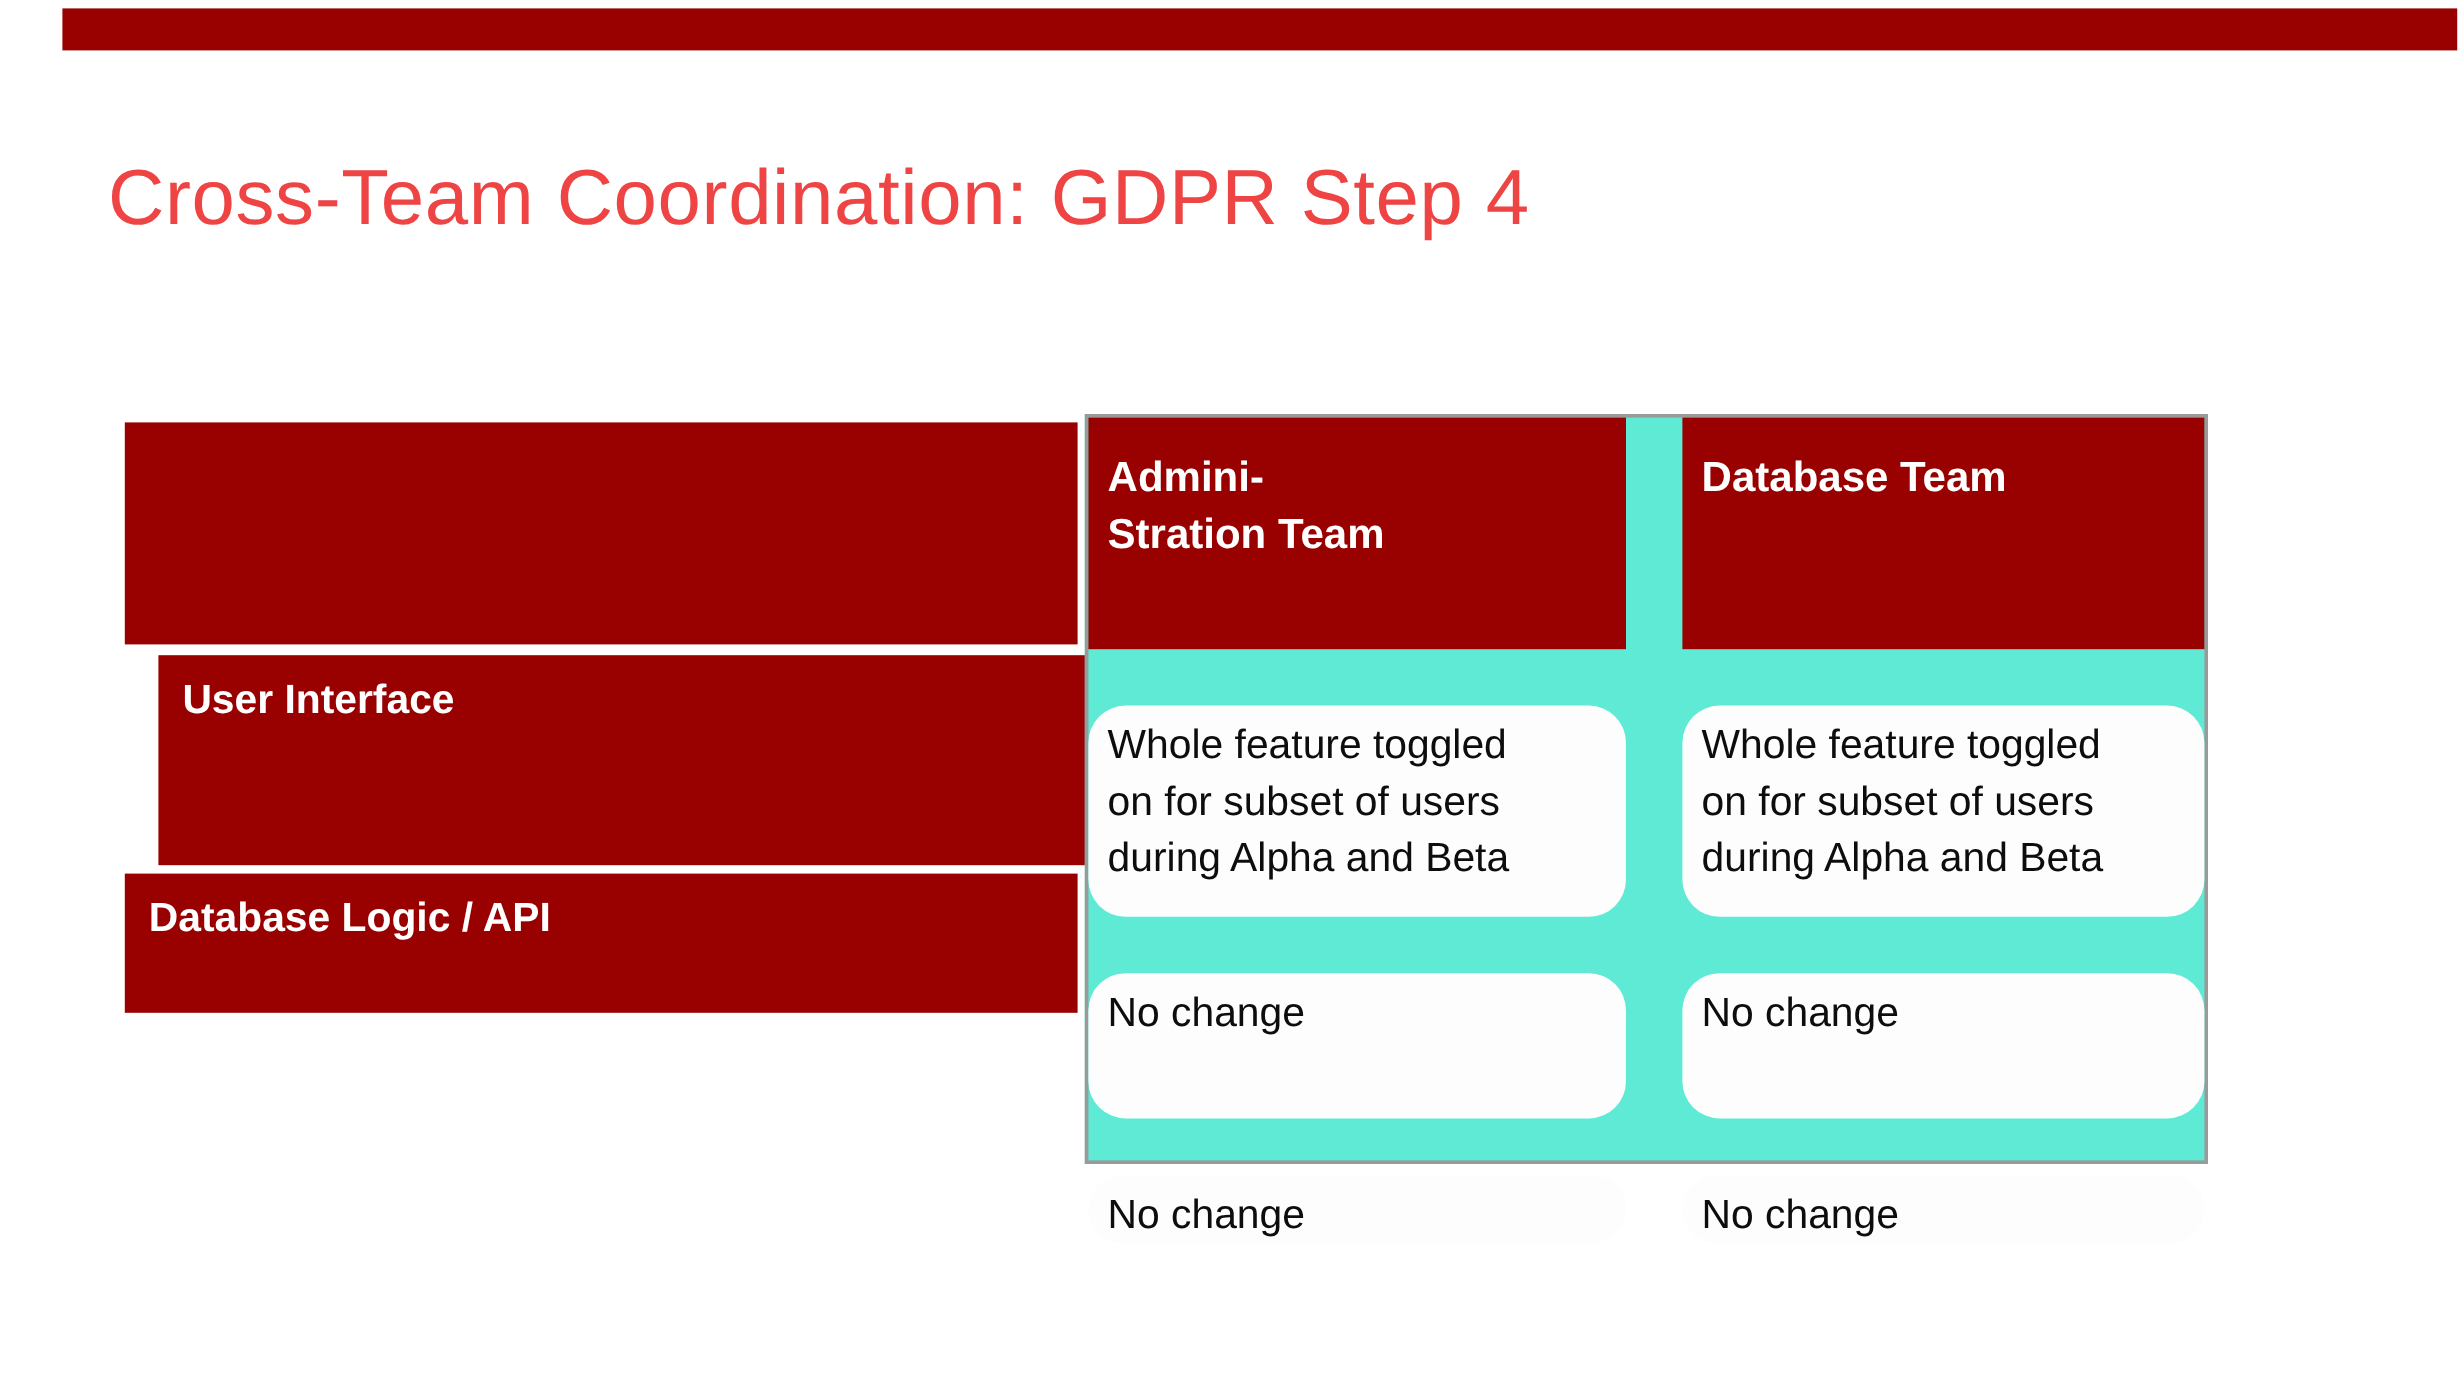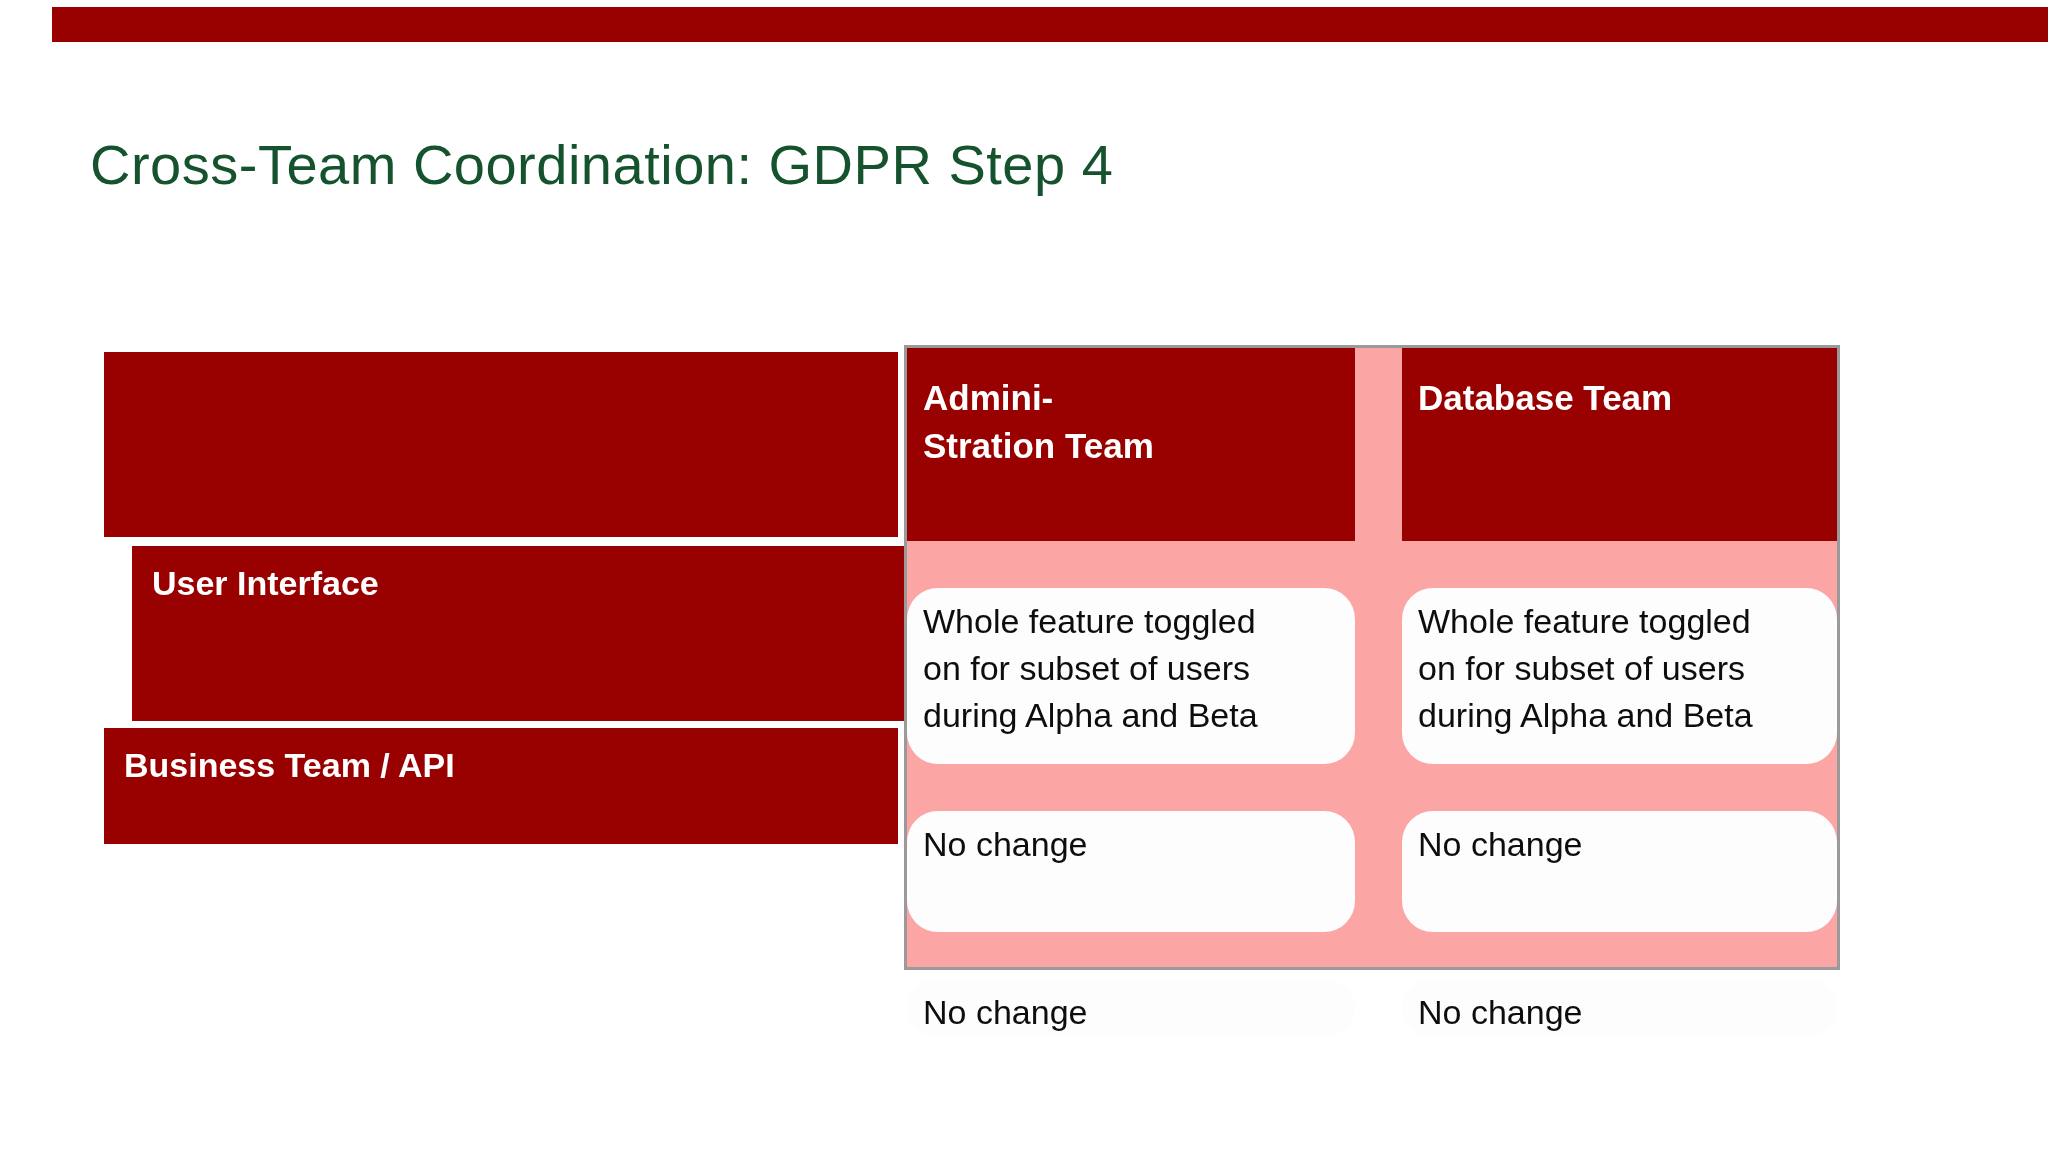--- a/index.html
+++ b/index.html
@@ -25,24 +25,24 @@
     height: 35px;
     background: #990000;
   }
 
   
   .slide-title {
     position: absolute;
     left: 90px;
     top: 126px;
     width: 1800px;
-    font-size: 56px;
+    font-size: 65px;
     line-height: 78px;
     font-weight: 400;
-    color: #14532d;
+    color: #ef4444;
     letter-spacing: 0.5px;
     white-space: nowrap;
   }
 
   
   .label-cell {
     position: absolute;
     left: 104px;
     width: 794px;
     background: #990000;
@@ -58,21 +58,21 @@
   .label-r2     { top: 728px; height: 116px; }
   .label-r3     { top: 852px; height: 112px; }
 
   
   .body-table {
     position: absolute;
     left: 904px;
     top: 345px;
     width: 936px;
     height: 625px;
-    background: #fca5a5;            
+    background: #5eead4;            
     border: 3px solid #9a9a9a;      
     box-sizing: border-box;
     display: grid;
     grid-template-columns: 448px 1fr;
     grid-template-rows: 193px 176px 121px 1fr;
     grid-gap: 3px;
     gap: 47px;
   }
   .hdr-cell {
     background: #990000;
@@ -98,21 +98,21 @@
 <body>
 
 <div id="canvas">
 
   <div class="accent-bar"></div>
 
   <div class="slide-title">Cross-Team Coordination: GDPR Step 4</div>
 
   <div class="label-cell label-corner"></div>
   <div class="label-cell label-r1">User Interface</div>
-  <div class="label-cell label-r2">Business Team / API</div>
+  <div class="label-cell label-r2">Database Logic / API</div>
 
   <div class="body-table">
     <div class="hdr-cell">Admini-
 Stration Team</div>
     <div class="hdr-cell">Database Team</div>
 
     <div class="data-cell">Whole feature toggled
 on for subset of users
 during Alpha and Beta</div>
     <div class="data-cell">Whole feature toggled

